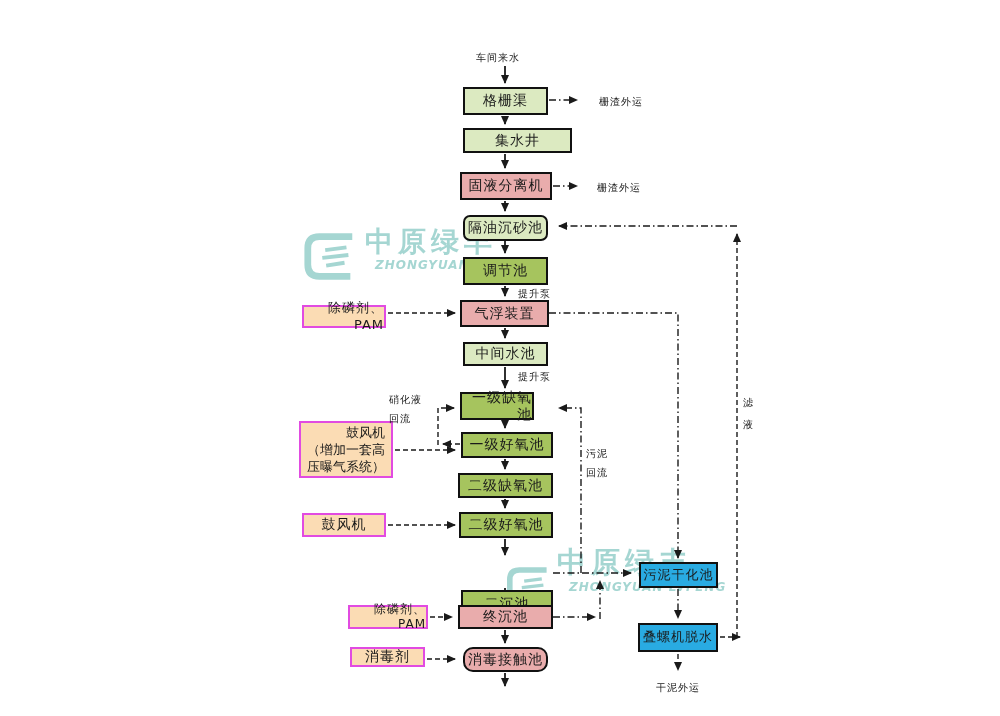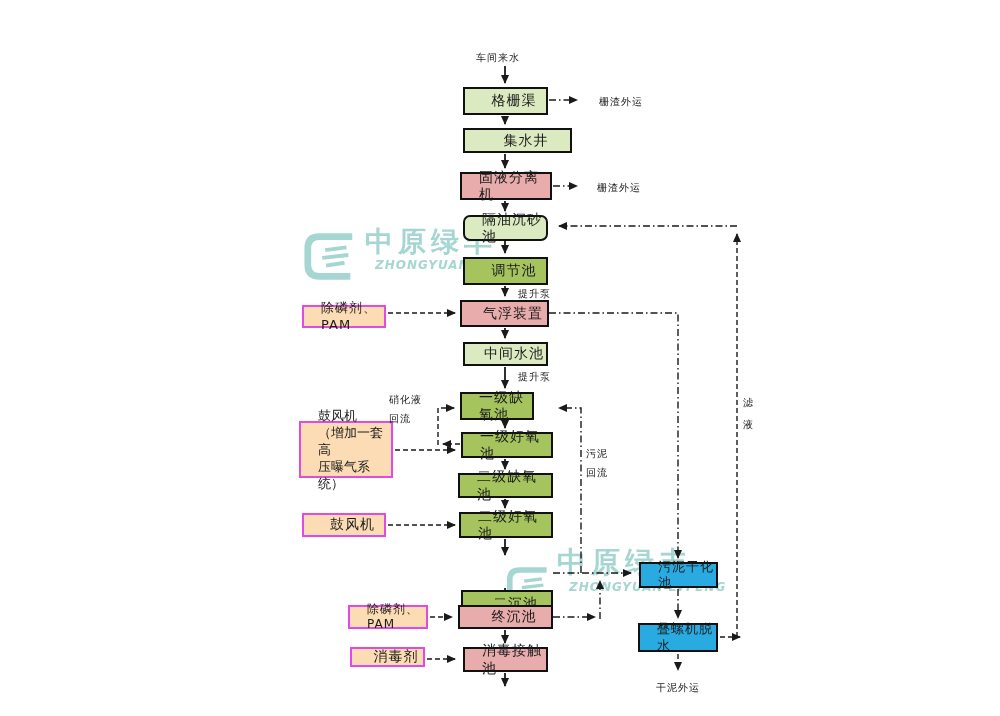--- a/index.html
+++ b/index.html
@@ -13,22 +13,22 @@
   .wm-cn{font-weight:bold;letter-spacing:5px;line-height:1;white-space:nowrap;}
   .wm-en{font-weight:bold;font-style:italic;letter-spacing:1px;line-height:1;white-space:nowrap;}
   
   svg.lines{position:absolute;left:0;top:0;z-index:1;}
   path.s {stroke:var(--line);stroke-width:1.8;fill:none;}
   path.da{stroke:var(--line);stroke-width:1.4;fill:none;stroke-dasharray:5 3;}
   path.dd{stroke:var(--line);stroke-width:1.4;fill:none;stroke-dasharray:7 3 1.5 3;}
   
   .node{
     position:absolute;z-index:2;box-sizing:border-box;border:2px solid #111;
-    display:flex;align-items:center;justify-content:center;text-align:left;
-    font-size:14px;letter-spacing:1px;white-space:pre-line;line-height:1.25;padding-left:17px;
+    display:flex;align-items:center;justify-content:center;text-align:right;
+    font-size:14px;letter-spacing:1px;white-space:pre-line;line-height:1.25;
   }
   .node.light{background:var(--light-green);}
   .node.green{background:var(--green);}
   .node.pink {background:var(--pink);}
   .node.blue {background:var(--blue);}
   .node.side {background:var(--peach);border-color:var(--magenta-border);}
   .node.multi{font-size:13px;letter-spacing:0;line-height:17px;}
   
   .txt{position:absolute;z-index:2;font-size:10px;letter-spacing:1px;white-space:pre-line;line-height:19px;}
 </style>
@@ -118,21 +118,21 @@
   <div class="node light" style="left:463px;top:215px;width:85px;height:26px;border-radius:7px;">隔油沉砂池</div>
   <div class="node green" style="left:463px;top:257px;width:85px;height:28px;">调节池</div>
   <div class="node pink" style="left:460px;top:300px;width:89px;height:27px;">气浮装置</div>
   <div class="node light" style="left:463px;top:342px;width:85px;height:24px;">中间水池</div>
   <div class="node green" style="left:460px;top:392px;width:74px;height:28px;">一级缺氧池</div>
   <div class="node green" style="left:461px;top:432px;width:92px;height:26px;">一级好氧池</div>
   <div class="node green" style="left:458px;top:473px;width:95px;height:25px;">二级缺氧池</div>
   <div class="node green" style="left:459px;top:512px;width:94px;height:26px;">二级好氧池</div>
   <div class="node green" style="left:461px;top:559px;width:92px;height:28px;margin-top:31px;">二沉池</div>
   <div class="node pink" style="left:458px;top:605px;width:95px;height:24px;">终沉池</div>
-  <div class="node pink" style="left:463px;top:647px;width:85px;height:25px;">消毒接触池</div>
+  <div class="node pink" style="left:463px;top:647px;width:85px;height:25px;border-radius:10px;">消毒接触池</div>
 
   <div class="node side" style="left:302px;top:305px;width:84px;height:23px;font-size:13px;">除磷剂、PAM</div>
   <div class="node side multi" style="left:299px;top:421px;width:94px;height:57px;">鼓风机
 （增加一套高
 压曝气系统）</div>
   <div class="node side" style="left:302px;top:513px;width:84px;height:24px;">鼓风机</div>
   <div class="node side" style="left:348px;top:605px;width:80px;height:24px;font-size:12px;">除磷剂、PAM</div>
   <div class="node side" style="left:350px;top:647px;width:75px;height:20px;">消毒剂</div>
 
   <div class="node blue" style="left:639px;top:562px;width:79px;height:26px;font-size:13px;">污泥干化池</div>

